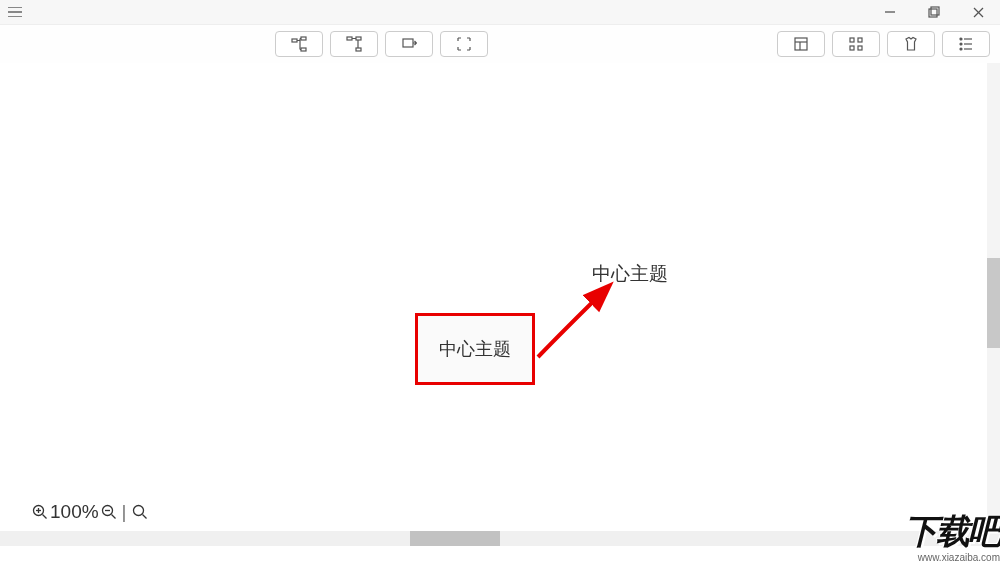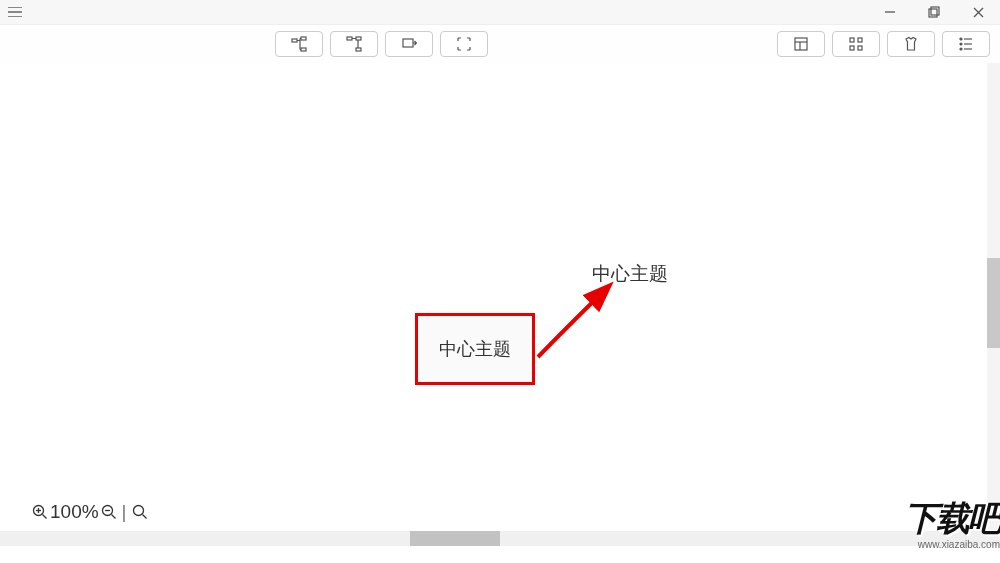--- a/index.html
+++ b/index.html
@@ -167,20 +167,21 @@
     }
     .watermark {
       position: absolute;
       right: 0px;
       bottom: 0px;
       width: 135px;
       height: 62px;
       display: flex;
       flex-direction: column;
       align-items: flex-end;
+      justify-content: flex-end;
       color: #111;
       pointer-events: none;
     }
     .watermark .big {
       font-size: 34px;
       font-weight: 900;
       font-style: italic;
       letter-spacing: -2px;
       text-shadow: 2px 2px 0 #fff, -1px -1px 0 #fff;
       line-height: 1;

